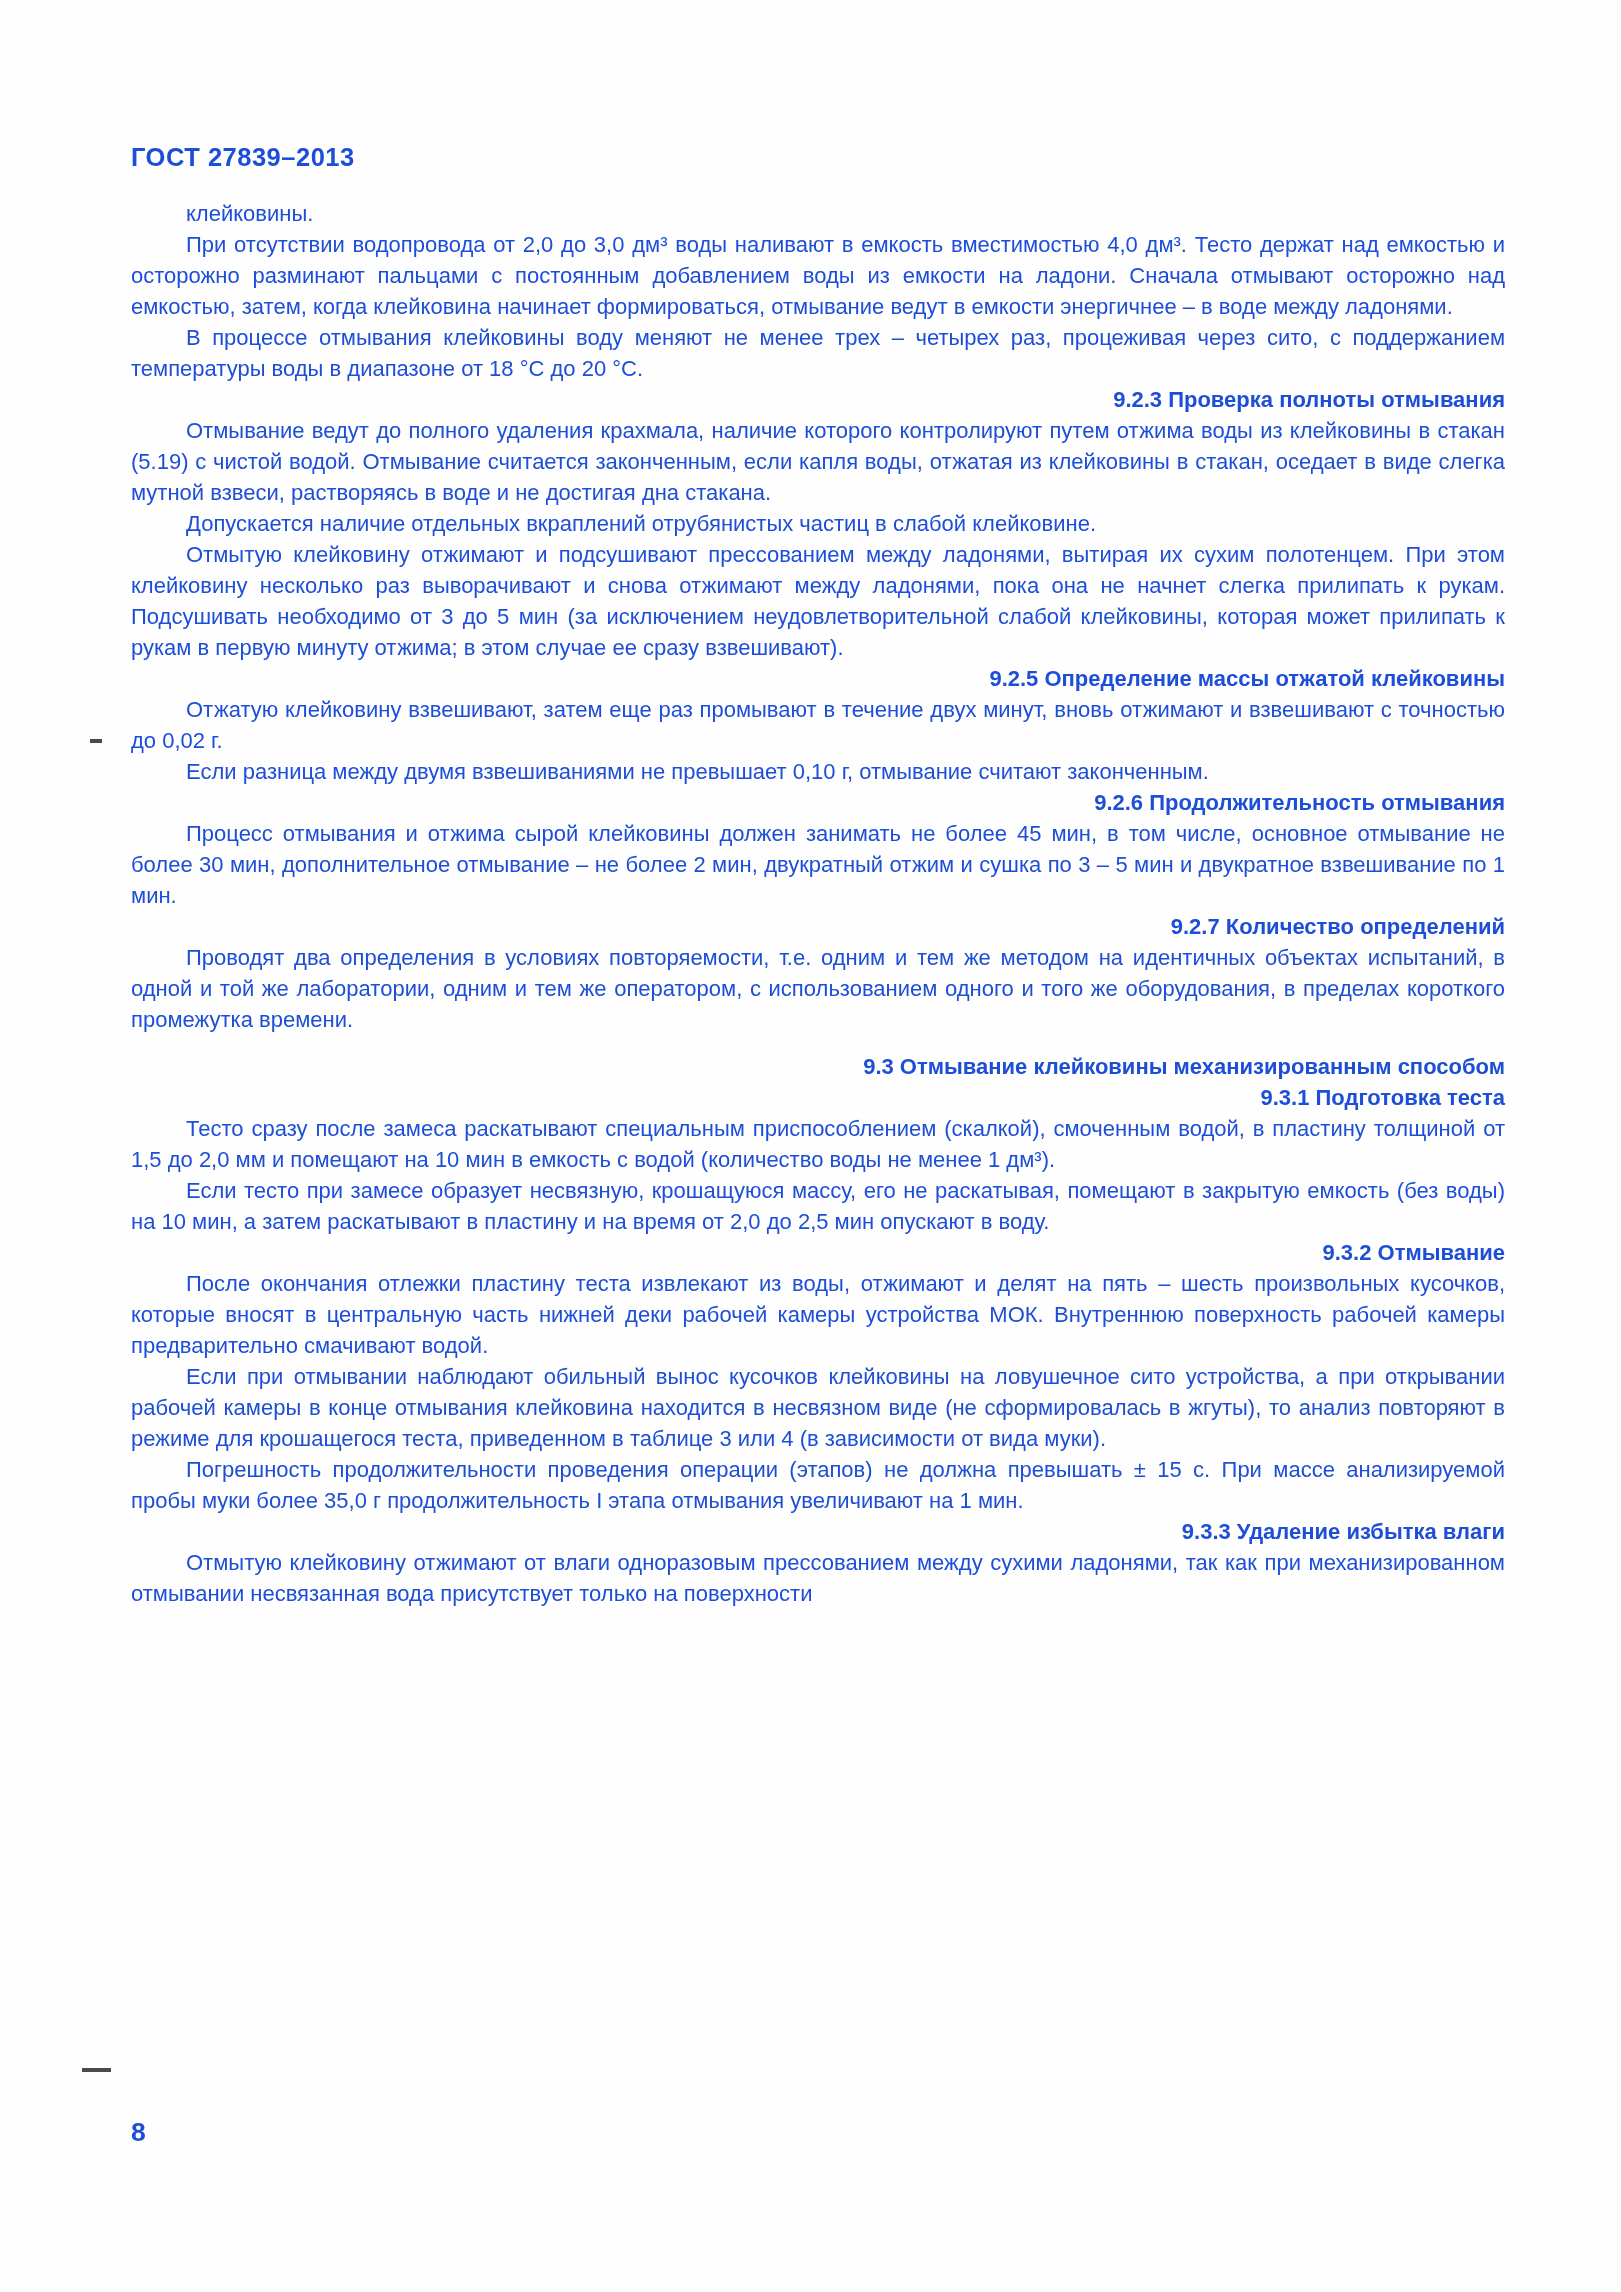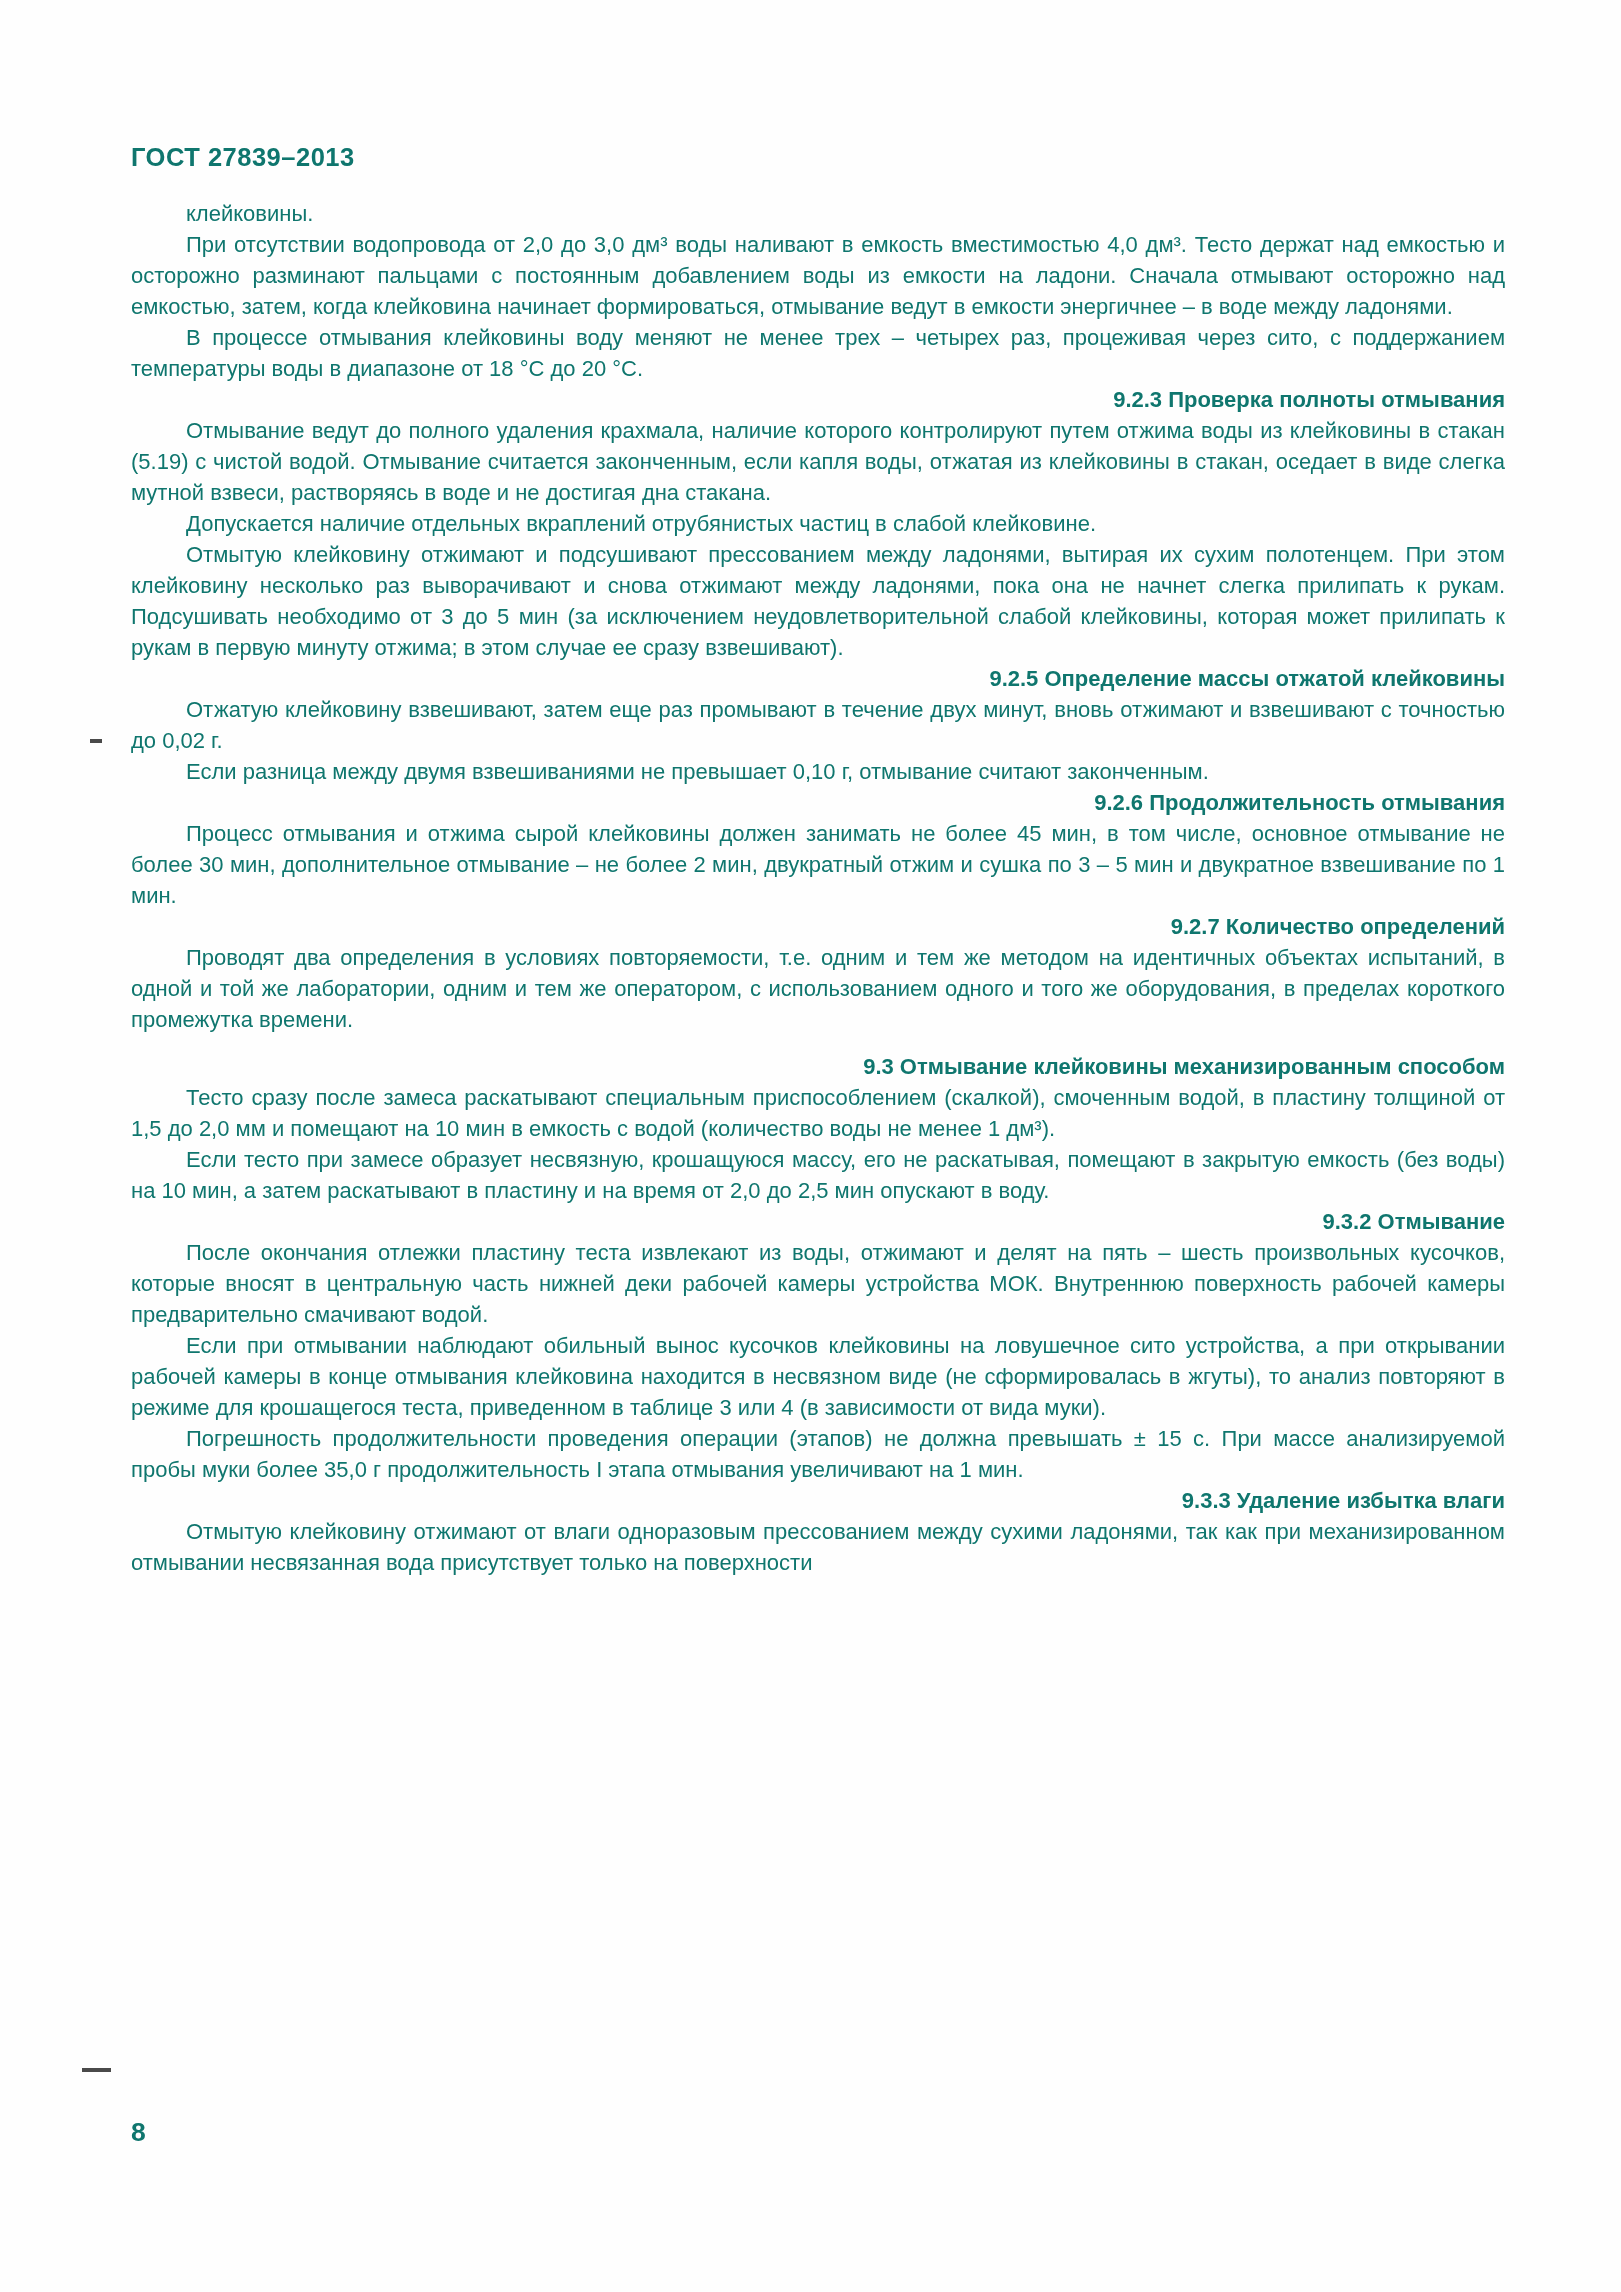--- a/index.html
+++ b/index.html
@@ -6,21 +6,21 @@
       margin: 0;
       padding: 0;
       background: #ffffff;
     }
     .page {
       position: relative;
       width: 1621px;
       height: 2293px;
       background: #fefefe;
       font-family: "Liberation Sans", sans-serif;
-      color: #0f766e;
+      color: #1d4ed8;
       overflow: hidden;
     }
     .doc-header {
       position: absolute;
       left: 131px;
       top: 143px;
       font-size: 25.5px;
       font-weight: 700;
       letter-spacing: 0.5px;
     }
@@ -84,20 +84,21 @@
       <p class="para">Допускается наличие отдельных вкраплений отрубянистых частиц в слабой клейковине.</p>
       <p class="para">Отмытую клейковину отжимают и подсушивают прессованием между ладонями, вытирая их сухим полотенцем. При этом клейковину несколько раз выворачивают и снова отжимают между ладонями, пока она не начнет слегка прилипать к рукам. Подсушивать необходимо от 3 до 5 мин (за исключением неудовлетворительной слабой клейковины, которая может прилипать к рукам в первую минуту отжима; в этом случае ее сразу взвешивают).</p>
       <p class="para heading">9.2.5 Определение массы отжатой клейковины</p>
       <p class="para">Отжатую клейковину взвешивают, затем еще раз промывают в течение двух минут, вновь отжимают и взвешивают с точностью до 0,02 г.</p>
       <p class="para">Если разница между двумя взвешиваниями не превышает 0,10 г, отмывание считают законченным.</p>
       <p class="para heading">9.2.6 Продолжительность отмывания</p>
       <p class="para">Процесс отмывания и отжима сырой клейковины должен занимать не более 45 мин, в том числе, основное отмывание не более 30 мин, дополнительное отмывание – не более 2 мин, двукратный отжим и сушка по 3 – 5 мин и двукратное взвешивание по 1 мин.</p>
       <p class="para heading">9.2.7 Количество определений</p>
       <p class="para">Проводят два определения в условиях повторяемости, т.е. одним и тем же методом на идентичных объектах испытаний, в одной и той же лаборатории, одним и тем же оператором, с использованием одного и того же оборудования, в пределах короткого промежутка времени.</p>
       <p class="para heading space-before">9.3 Отмывание клейковины механизированным способом</p>
+      <p class="para heading">9.3.1 Подготовка теста</p>
       <p class="para">Тесто сразу после замеса раскатывают специальным приспособлением (скалкой), смоченным водой, в пластину толщиной от 1,5 до 2,0 мм и помещают на 10 мин в емкость с водой (количество воды не менее 1 дм³).</p>
       <p class="para">Если тесто при замесе образует несвязную, крошащуюся массу, его не раскатывая, помещают в закрытую емкость (без воды) на 10 мин, а затем раскатывают в пластину и на время от 2,0 до 2,5 мин опускают в воду.</p>
       <p class="para heading">9.3.2 Отмывание</p>
       <p class="para">После окончания отлежки пластину теста извлекают из воды, отжимают и делят на пять – шесть произвольных кусочков, которые вносят в центральную часть нижней деки рабочей камеры устройства МОК. Внутреннюю поверхность рабочей камеры предварительно смачивают водой.</p>
       <p class="para">Если при отмывании наблюдают обильный вынос кусочков клейковины на ловушечное сито устройства, а при открывании рабочей камеры в конце отмывания клейковина находится в несвязном виде (не сформировалась в жгуты), то анализ повторяют в режиме для крошащегося теста, приведенном в таблице 3 или 4 (в зависимости от вида муки).</p>
       <p class="para">Погрешность продолжительности проведения операции (этапов) не должна превышать ± 15 с. При массе анализируемой пробы муки более 35,0 г продолжительность I этапа отмывания увеличивают на 1 мин.</p>
       <p class="para heading">9.3.3 Удаление избытка влаги</p>
       <p class="para">Отмытую клейковину отжимают от влаги одноразовым прессованием между сухими ладонями, так как при механизированном отмывании несвязанная вода присутствует только на поверхности</p>
     </div>
 

